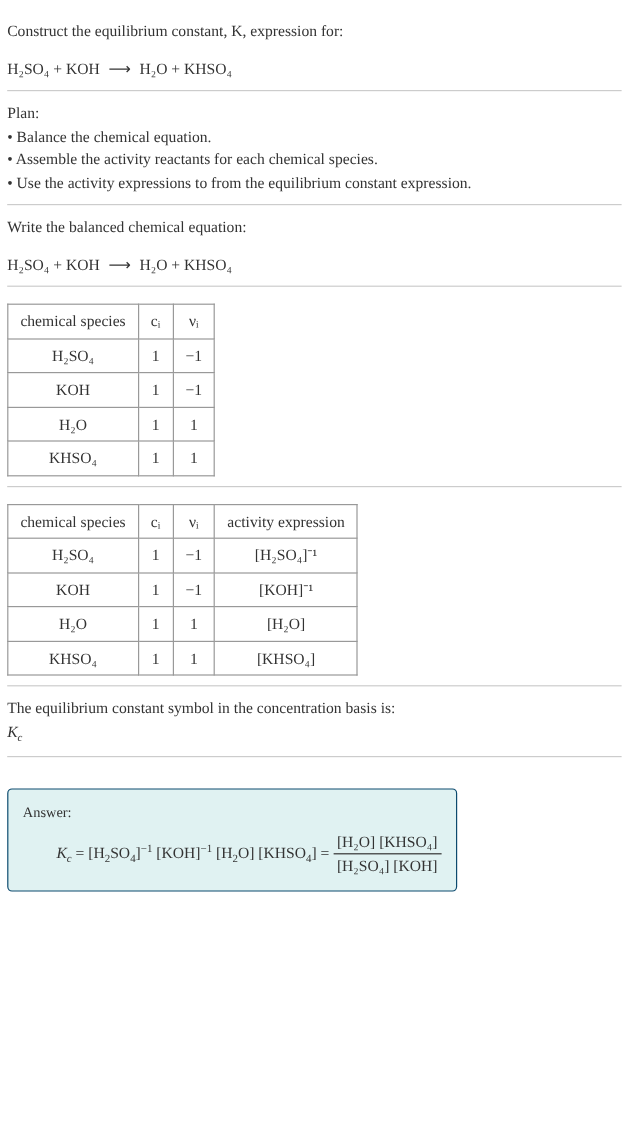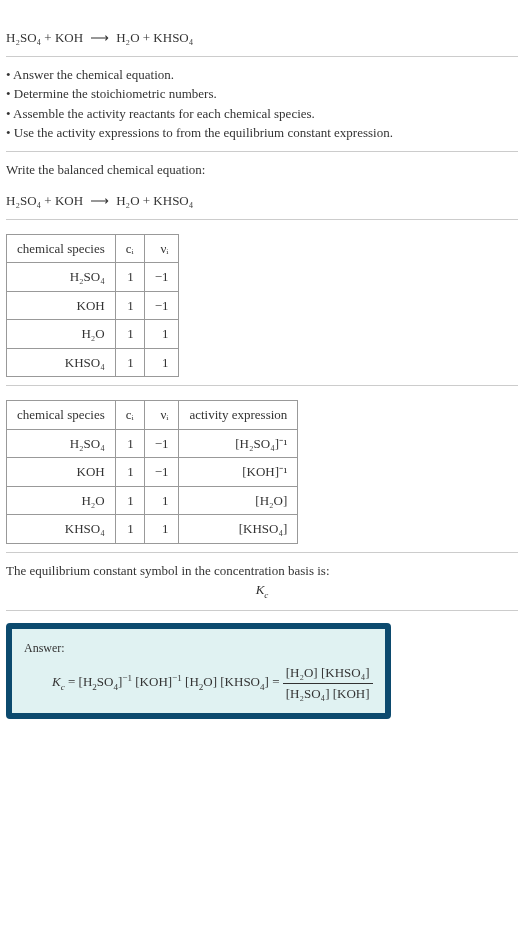--- a/index.html
+++ b/index.html
@@ -12,68 +12,71 @@
       padding: 8px 6px;
       line-height: 1.5;
     }
     .section {
       border-bottom: 1px solid #ccc;
       padding: 8px 0;
     }
     .section:last-child { border-bottom: none; }
     .sub { font-size: 0.7em; vertical-align: sub; }
     .sup { font-size: 0.7em; vertical-align: super; }
-    .ital { font-style: italic; text-align: center; }
+    .ital { font-style: italic; }
     .arrow { display: inline-block; margin: 0 4px; }
     table.data {
       border-collapse: collapse;
       margin-top: 6px;
       font-size: 13px;
     }
     table.data td, table.data th {
       border: 1px solid #999;
       padding: 4px 10px;
-      text-align: right;
+      text-align: center;
       font-weight: normal;
     }
     table.data th { background: #fff; }
     .answer-box {
       background: #e0f2f2;
-      border: 6px solid #0c4a6e;
+      border: 1px solid #0c4a6e;
       border-radius: 4px;
       padding: 10px 12px;
-      margin-top: 4px;
+      margin-top: 18px;
       display: inline-block;
     }
     .answer-label { font-size: 12px; margin-bottom: 6px; }
     .frac {
       display: inline-block;
       vertical-align: middle;
       text-align: left;
       font-size: 13px;
     }
     .frac .num { display: block; border-bottom: 1px solid #333; padding: 0 3px; }
     .frac .den { display: block; padding: 0 3px; font-family: Liberation Serif, serif; }
     .eq-line { margin-top: 12px; }
     .indent { padding-left: 28px; }
   </style>
 </head>
 <body>
 
 <div class="section">
+  <div>
+    <span>Construct the equilibrium constant, K, expression for:</span>
+  </div>
   <div class="eq-line">
     <span>H₂SO₄ + KOH</span>
     <span class="arrow">⟶</span>
     <span>H₂O + KHSO₄</span>
   </div>
 </div>
 
 <div class="section">
-  <div>• Answer the chemical equation.</div>
-  <div>• Determine the stoichiometric numbers.</div>
+  <div>Plan:</div>
+  <div>• Balance the chemical equation.</div>
   <div>• Assemble the activity reactants for each chemical species.</div>
   <div>• Use the activity expressions to from the equilibrium constant expression.</div>
 </div>
 
 <div class="section">
   <div>Write the balanced chemical equation:</div>
   <div class="eq-line">
     <span>H₂SO₄ + KOH</span>
     <span class="arrow">⟶</span>
     <span>H₂O + KHSO₄</span>

